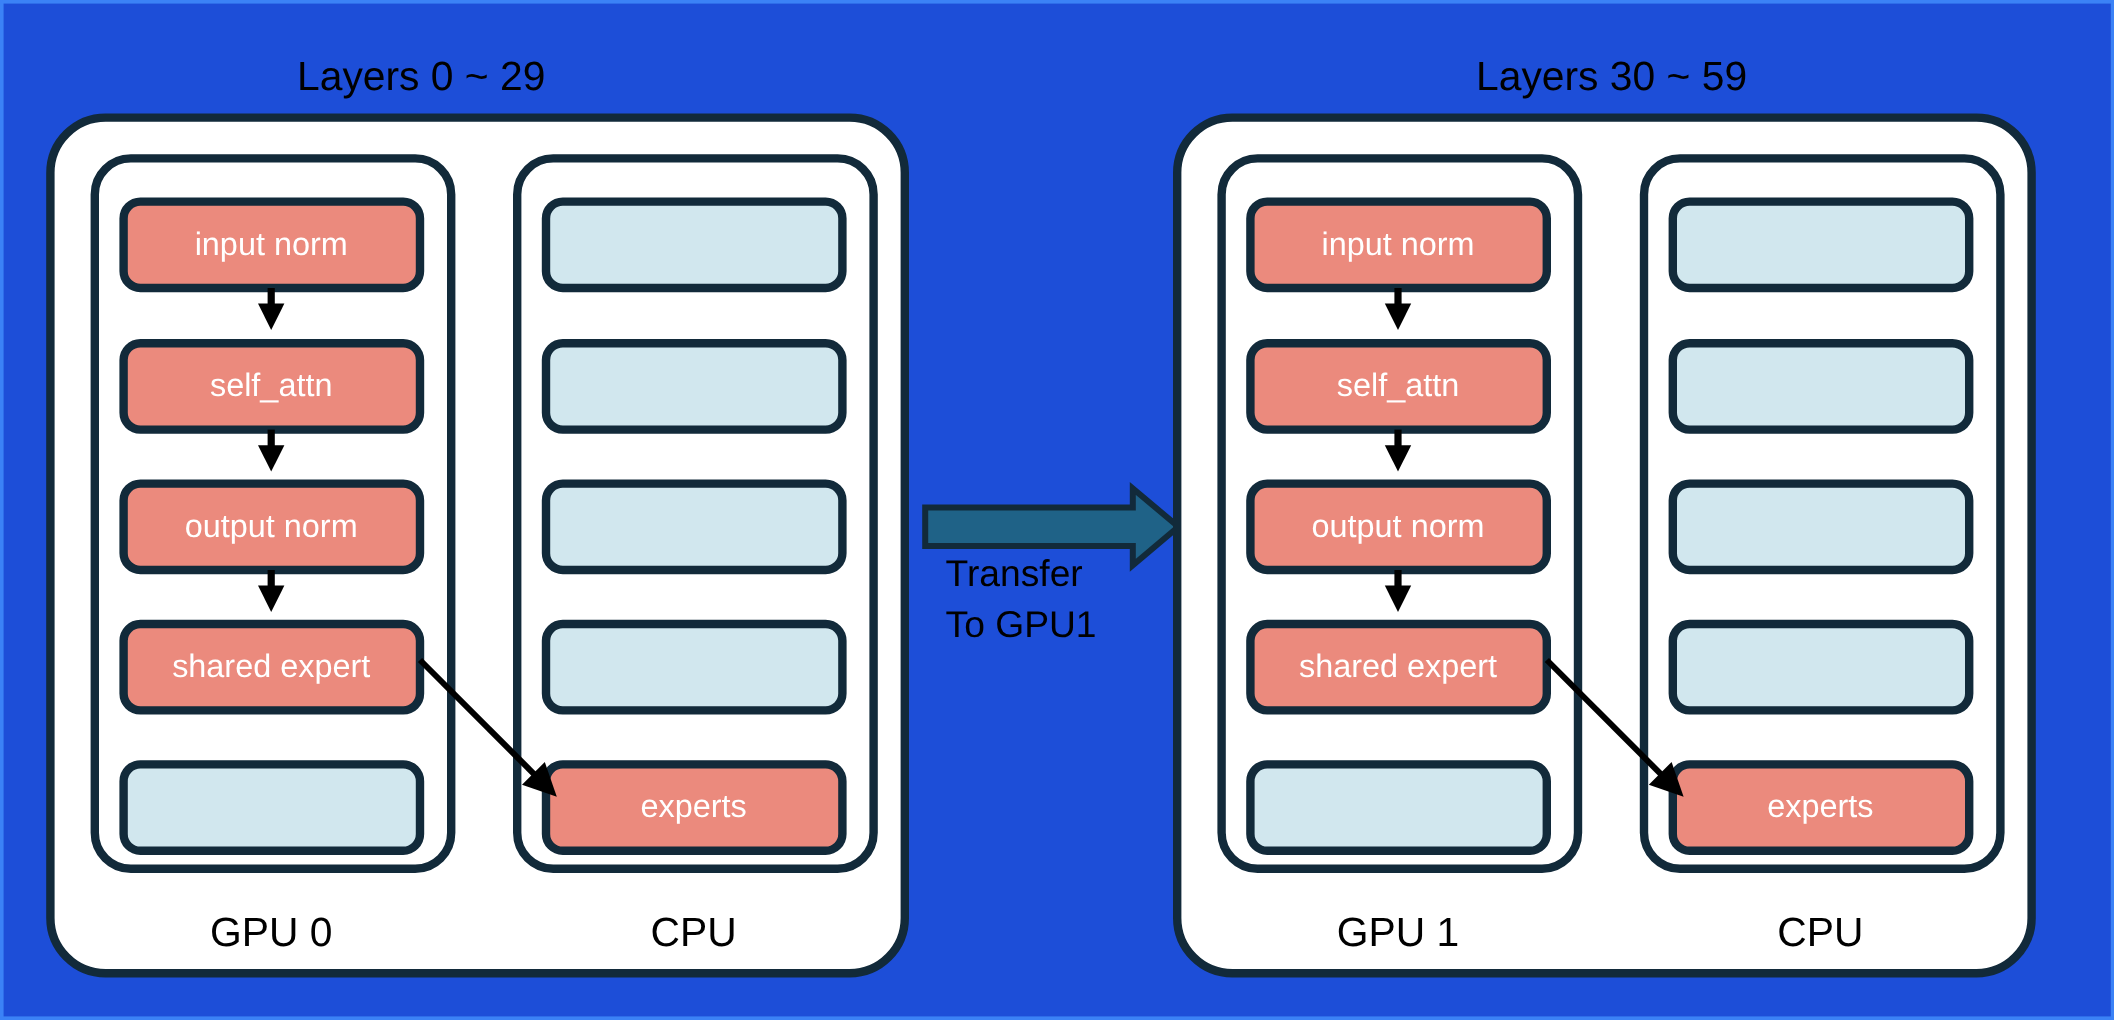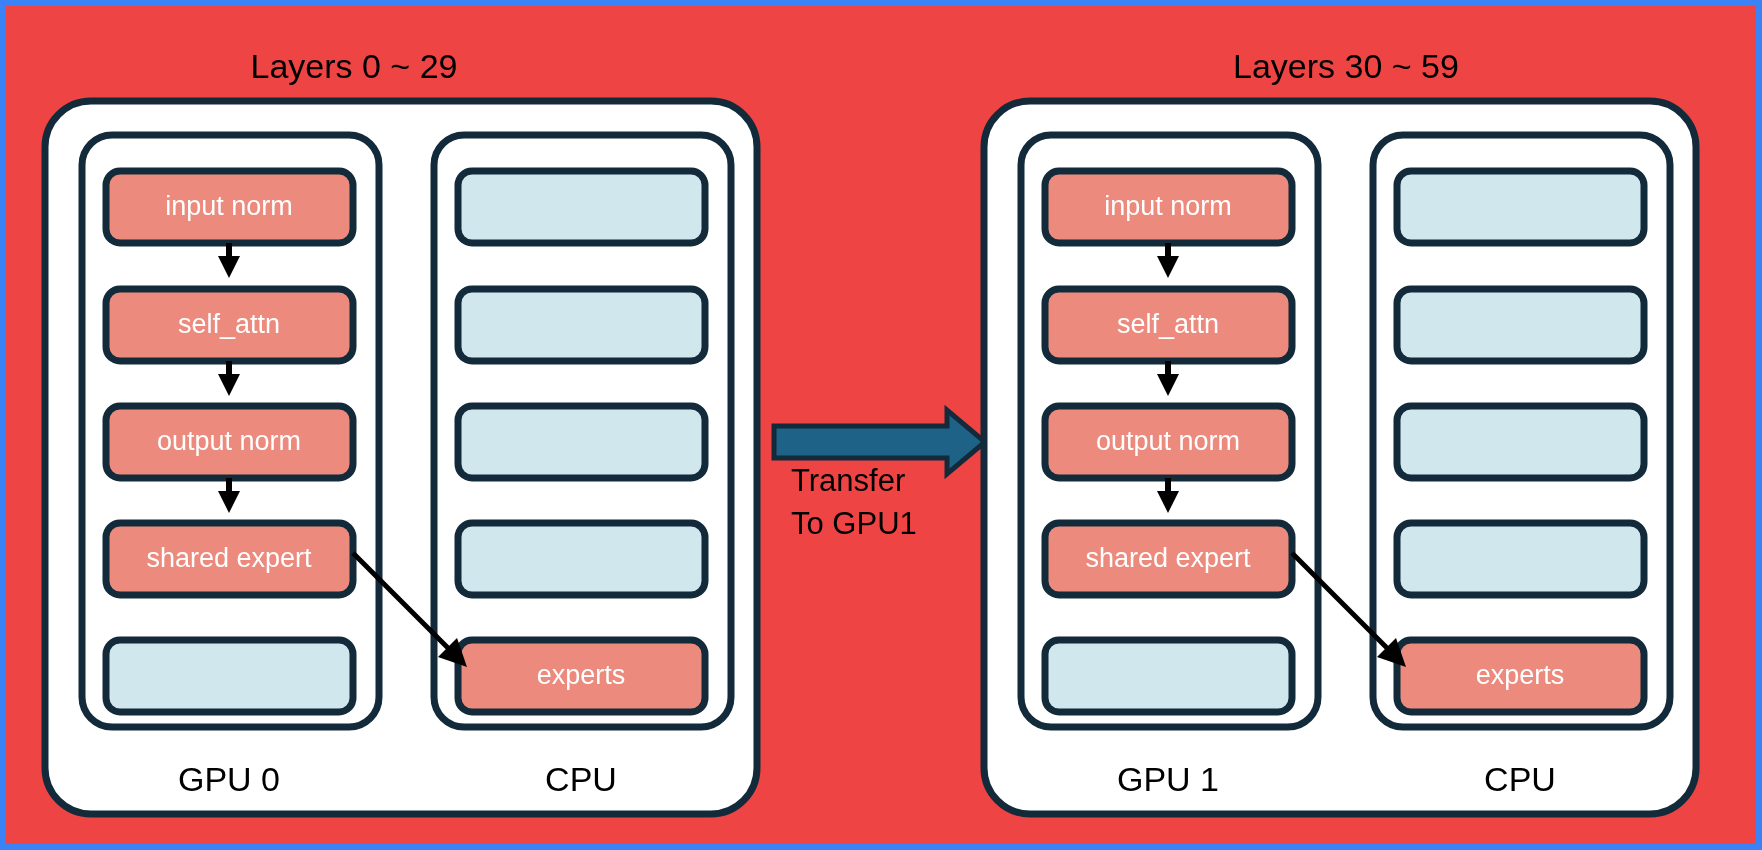--- a/index.html
+++ b/index.html
@@ -4,25 +4,25 @@
 <style>
   html, body {
     margin: 0;
     padding: 0;
     background: #ffffff;
   }
   #stage {
     position: relative;
     width: 1762px;
     height: 850px;
-    background: #ef4444;
+    background: #1d4ed8;
     overflow: hidden;
     font-family: "Liberation Sans", sans-serif;
     box-sizing: border-box;
-    border: 6px solid #3b82f6;
+    border: 3px solid #3b82f6;
   }
   #stage svg {
     position: absolute;
     left: 0;
     top: 0;
     display: block;
   }
   .grp-title {
     font-family: "Liberation Sans", sans-serif;
     font-size: 34px;

